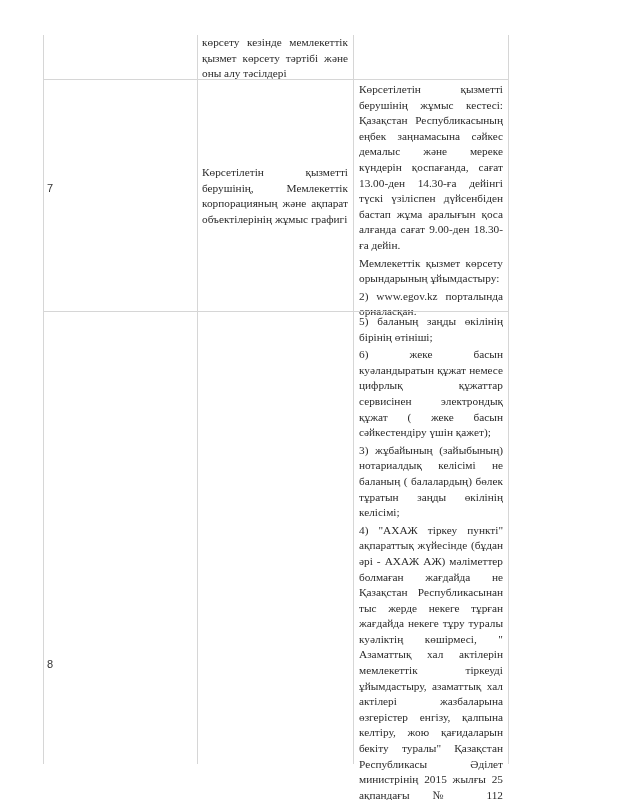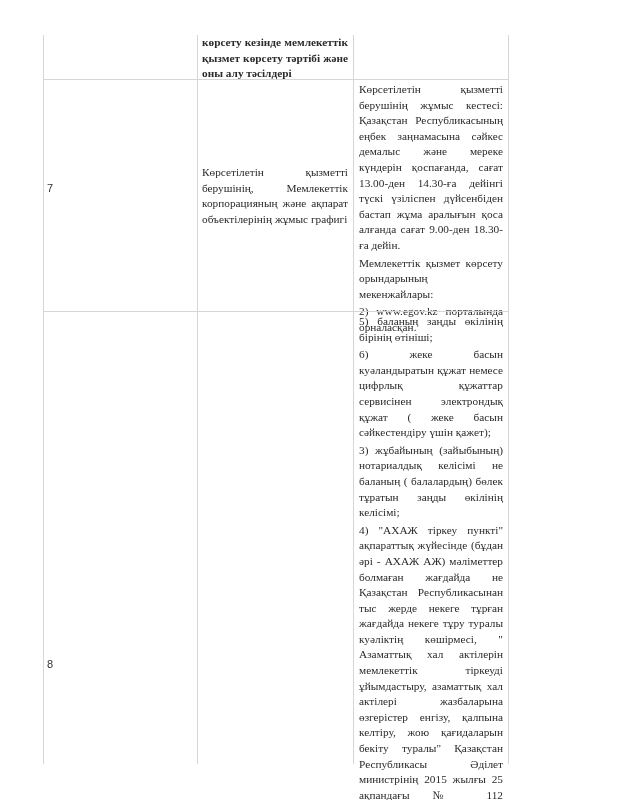--- a/index.html
+++ b/index.html
@@ -1,20 +1,20 @@
 <!DOCTYPE html>
 <html><head>
 <meta charset="utf-8">
 <style>
   html, body { margin: 0; padding: 0; background: #ffffff; }
   body { width: 618px; height: 800px; position: relative; overflow: hidden;
          font-family: "Liberation Serif", "DejaVu Serif", serif; color: #222; }
   .tbl { position: absolute; left: 43px; top: 35px; width: 466px; height: 729px; }
   .row { position: absolute; left: 0; width: 466px; }
-  .row.r0 { top: 0; height: 44px; font-weight: bold; }
+  .row.r0 { top: 0; height: 44px; }
   .row.r1 { top: 44px; height: 232px; border-top: 1px solid #d6d6d6; }
   .row.r2 { top: 276px; height: 453px; border-top: 1px solid #d6d6d6; }
   .vline { position: absolute; top: 0; bottom: 0; width: 1px; background: #d6d6d6; }
   .cell { position: absolute; top: 0; bottom: 0; box-sizing: border-box; }
   .c-num { left: 0; width: 154px; padding: 0 4px; }
   .c-name { left: 154px; width: 156px; padding: 0 5px; }
   .c-val { left: 310px; width: 156px; padding: 2px 6px 0 6px; }
   .num { position: absolute; left: 4px; font-family: "Liberation Sans", sans-serif; font-size: 11px; color: #333; }
   .txt { font-size: 11.3px; line-height: 15.6px; text-align: justify; color: #2a2a2a; }
   .txt p { margin: 0 0 2px 0; }
@@ -39,21 +39,21 @@
 
   <div class="row r1">
     <div class="cell c-num">
       <span class="num" style="top:102px;">7</span>
     </div>
     <div class="cell c-name">
       <div class="txt vcenter">Көрсетілетін қызметті берушінің, Мемлекеттік корпорацияның және ақпарат объектілерінің жұмыс графигі</div>
     </div>
     <div class="cell c-val txt">
       <p>Көрсетілетін қызметті берушінің жұмыс кестесі: Қазақстан Республикасының еңбек заңнамасына сәйкес демалыс және мереке күндерін қоспағанда, сағат 13.00-ден 14.30-ға дейінгі түскі үзіліспен дүйсенбіден бастап жұма аралығын қоса алғанда сағат 9.00-ден 18.30-ға дейін.</p>
-      <p>Мемлекеттік қызмет көрсету орындарының мекенжайлары:</p>
+      <p>Мемлекеттік қызмет көрсету орындарының ұйымдастыру:</p>
       <p>2) www.egov.kz порталында орналасқан.</p>
     </div>
   </div>
 
   <div class="row r2">
     <div class="cell c-num">
       <span class="num" style="top:346px;">8</span>
     </div>
     <div class="cell c-val txt">
       <p>5) баланың заңды өкілінің бірінің өтініші;</p>

